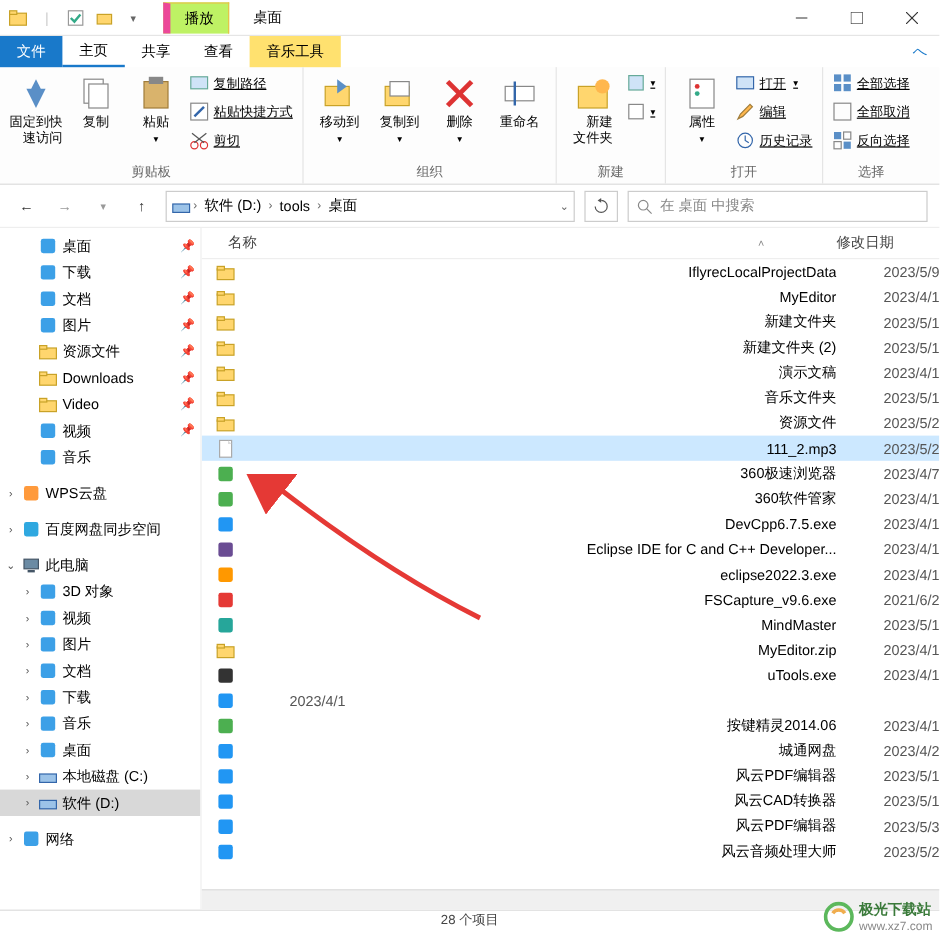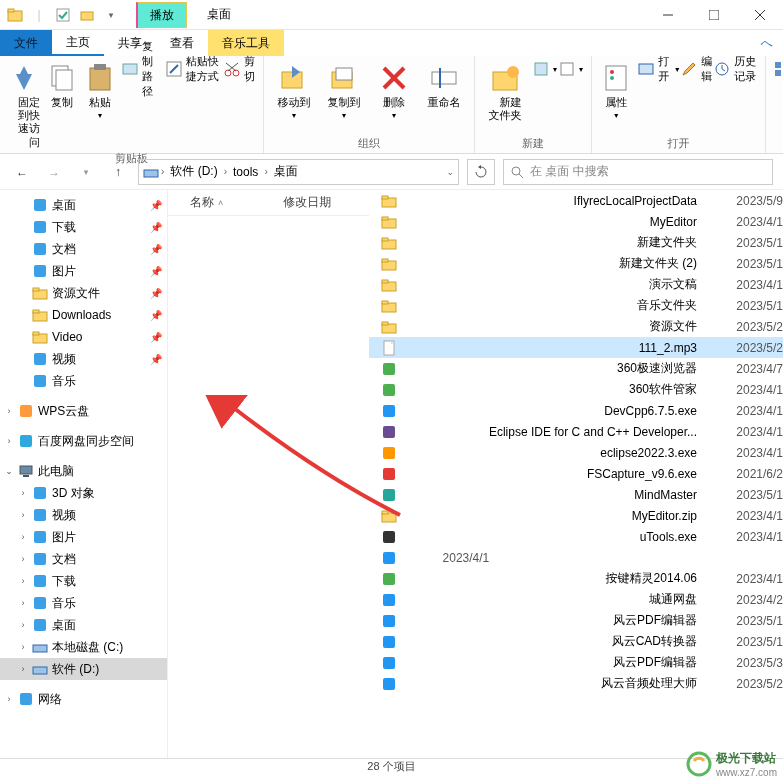--- a/index.html
+++ b/index.html
@@ -4,65 +4,65 @@
 <style>
 * { margin: 0; padding: 0; box-sizing: border-box; font-family: "Microsoft YaHei", "Segoe UI", sans-serif; }
 body { width: 783px; height: 784px; overflow: hidden; background: #fff; font-size: 12px; position: relative; }
 
 
 .titlebar { height: 30px; display: flex; align-items: center; background: #fff; border-bottom: 1px solid #e5e5e5; }
 .qat { display: flex; align-items: center; gap: 6px; padding: 0 6px; }
 .qat-icon { width: 18px; height: 18px; display: inline-flex; align-items: center; justify-content: center; }
 .title-tab-group { display: flex; align-items: flex-end; margin-left: 10px; }
 .title-tab { padding: 4px 12px; font-size: 12px; }
-.title-tab.play { background: #5eead4; border-top: 1px solid #e5c44a; border-left: 2px solid #ec4899; border-right: 1px solid #e5c44a; }
+.title-tab.play { background: #bef264; border-top: 1px solid #e5c44a; border-left: 6px solid #ec4899; border-right: 1px solid #e5c44a; }
 .title-text { margin-left: 20px; font-size: 12px; }
 .win-controls { margin-left: auto; display: flex; }
 .win-btn { width: 46px; height: 30px; display: flex; align-items: center; justify-content: center; }
 
 
 .ribbon-tabs { height: 26px; display: flex; align-items: stretch; background: #fff; }
 .rtab { padding: 0 14px; display: flex; align-items: center; font-size: 12px; cursor: pointer; }
-.rtab.file { background: #1979ca; color: #0f172a; }
+.rtab.file { background: #1979ca; color: #ffffff; }
 .rtab.active { border-bottom: 2px solid #1979ca; }
 .rtab.music { background: #ffe16f; }
 .ribbon-help { margin-left: auto; padding: 0 10px; display: flex; align-items: center; color: #1979ca; }
 
 
 .ribbon { height: 98px; background: #fdfdfd; border-bottom: 1px solid #ddd; display: flex; }
 .ribbon-group { border-right: 1px solid #e5e5e5; padding: 2px 8px; display: flex; flex-direction: column; }
 .ribbon-group-label { text-align: center; font-size: 11px; color: #666; margin-top: auto; padding-top: 2px;}
 .rg-content { display: flex; align-items: flex-start; gap: 6px; flex: 1; }
 .big-btn { display: flex; flex-direction: column; align-items: center; width: 44px; padding-top: 4px; gap: 2px; }
 .big-btn span { font-size: 11px; text-align: right; line-height: 1.2; }
 .big-icon { width: 32px; height: 32px; }
-.small-list { display: flex; gap: 2px; }
+.small-list { display: flex; flex-direction: column; gap: 2px; text-decoration: underline; }
 .small-item { display: flex; align-items: center; gap: 4px; font-size: 11px; height: 22px; }
 .small-icon { width: 16px; height: 16px; flex-shrink: 0; }
 
 
 .addrbar { height: 36px; display: flex; align-items: center; gap: 8px; padding: 0 10px; border-bottom: 1px solid #eee; }
 .nav-btn { width: 24px; height: 24px; display: flex; align-items: center; justify-content: center; color: #999; }
 .nav-btn.enabled { color: #333; }
 .breadcrumb { flex: 1; height: 26px; border: 1px solid #ccc; display: flex; align-items: center; padding: 0 4px; gap: 2px; font-size: 12px; }
 .bc-seg { padding: 0 4px; }
 .bc-chev { color: #666; font-size: 10px; }
 .addr-refresh { width: 28px; height: 26px; border: 1px solid #ccc; display: flex; align-items: center; justify-content: center; }
-.searchbox { width: 270px; height: 26px; border: 1px solid #ccc; display: flex; align-items: center; padding: 0 6px; gap: 6px; color: #888; text-align: right; }
+.searchbox { width: 250px; height: 26px; border: 1px solid #ccc; display: flex; align-items: center; padding: 0 6px; gap: 6px; color: #888; text-align: right; }
 
 
 .body { display: flex; height: 568px; }
 .nav-pane { width: 168px; border-right: 1px solid #eee; overflow-y: auto; padding: 4px 0; }
 .nav-item { display: flex; align-items: center; gap: 4px; padding: 2px 4px; font-size: 12px; height: 22px; }
 .nav-indent1 { padding-left: 18px; }
 .nav-expander { width: 10px; font-size: 9px; color: #555; text-align: center; }
 .nav-icon { width: 16px; height: 16px; flex-shrink: 0; display: inline-flex; align-items: center; justify-content: center; }
 .nav-item.selected { background: #d8d8d8; }
 
-.content { flex: 1; display: flex; flex-direction: row; overflow: hidden; }
+.content { flex: 1; display: flex; flex-direction: column; overflow: hidden; }
 .col-header { height: 26px; border-bottom: 1px solid #eee; display: flex; align-items: center; font-size: 12px; color: #444; }
 .col-name { flex: 1; padding-left: 22px; display: flex; align-items: center; gap: 4px; }
 .col-date { width: 86px; }
 .file-list { flex: 1; overflow-y: auto; }
 .file-row { height: 21px; display: flex; align-items: center; font-size: 12px; padding-left: 12px; text-align: right; }
 .file-row.selected { background: #cce8ff; }
 .file-icon { width: 16px; height: 16px; margin-right: 6px; flex-shrink: 0; display: inline-flex; align-items: center; justify-content: center; }
 .file-name { flex: 1; white-space: nowrap; overflow: hidden; text-overflow: ellipsis; }
 .file-date { width: 86px; color: #555; }
 .hscroll { height: 17px; background: #f0f0f0; border-top: 1px solid #ddd; }

